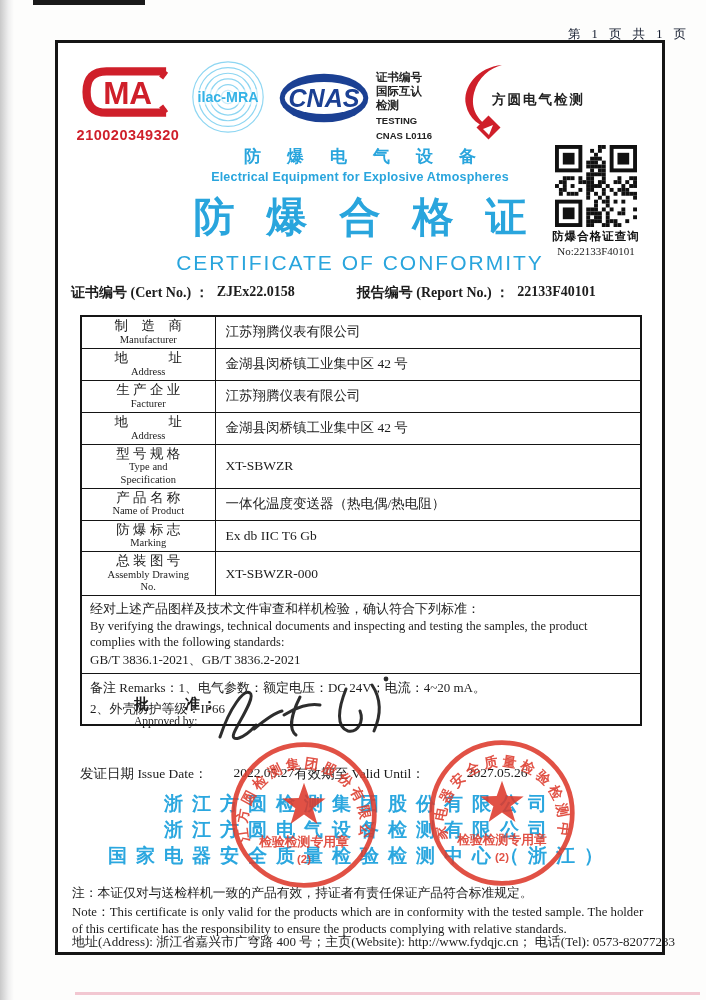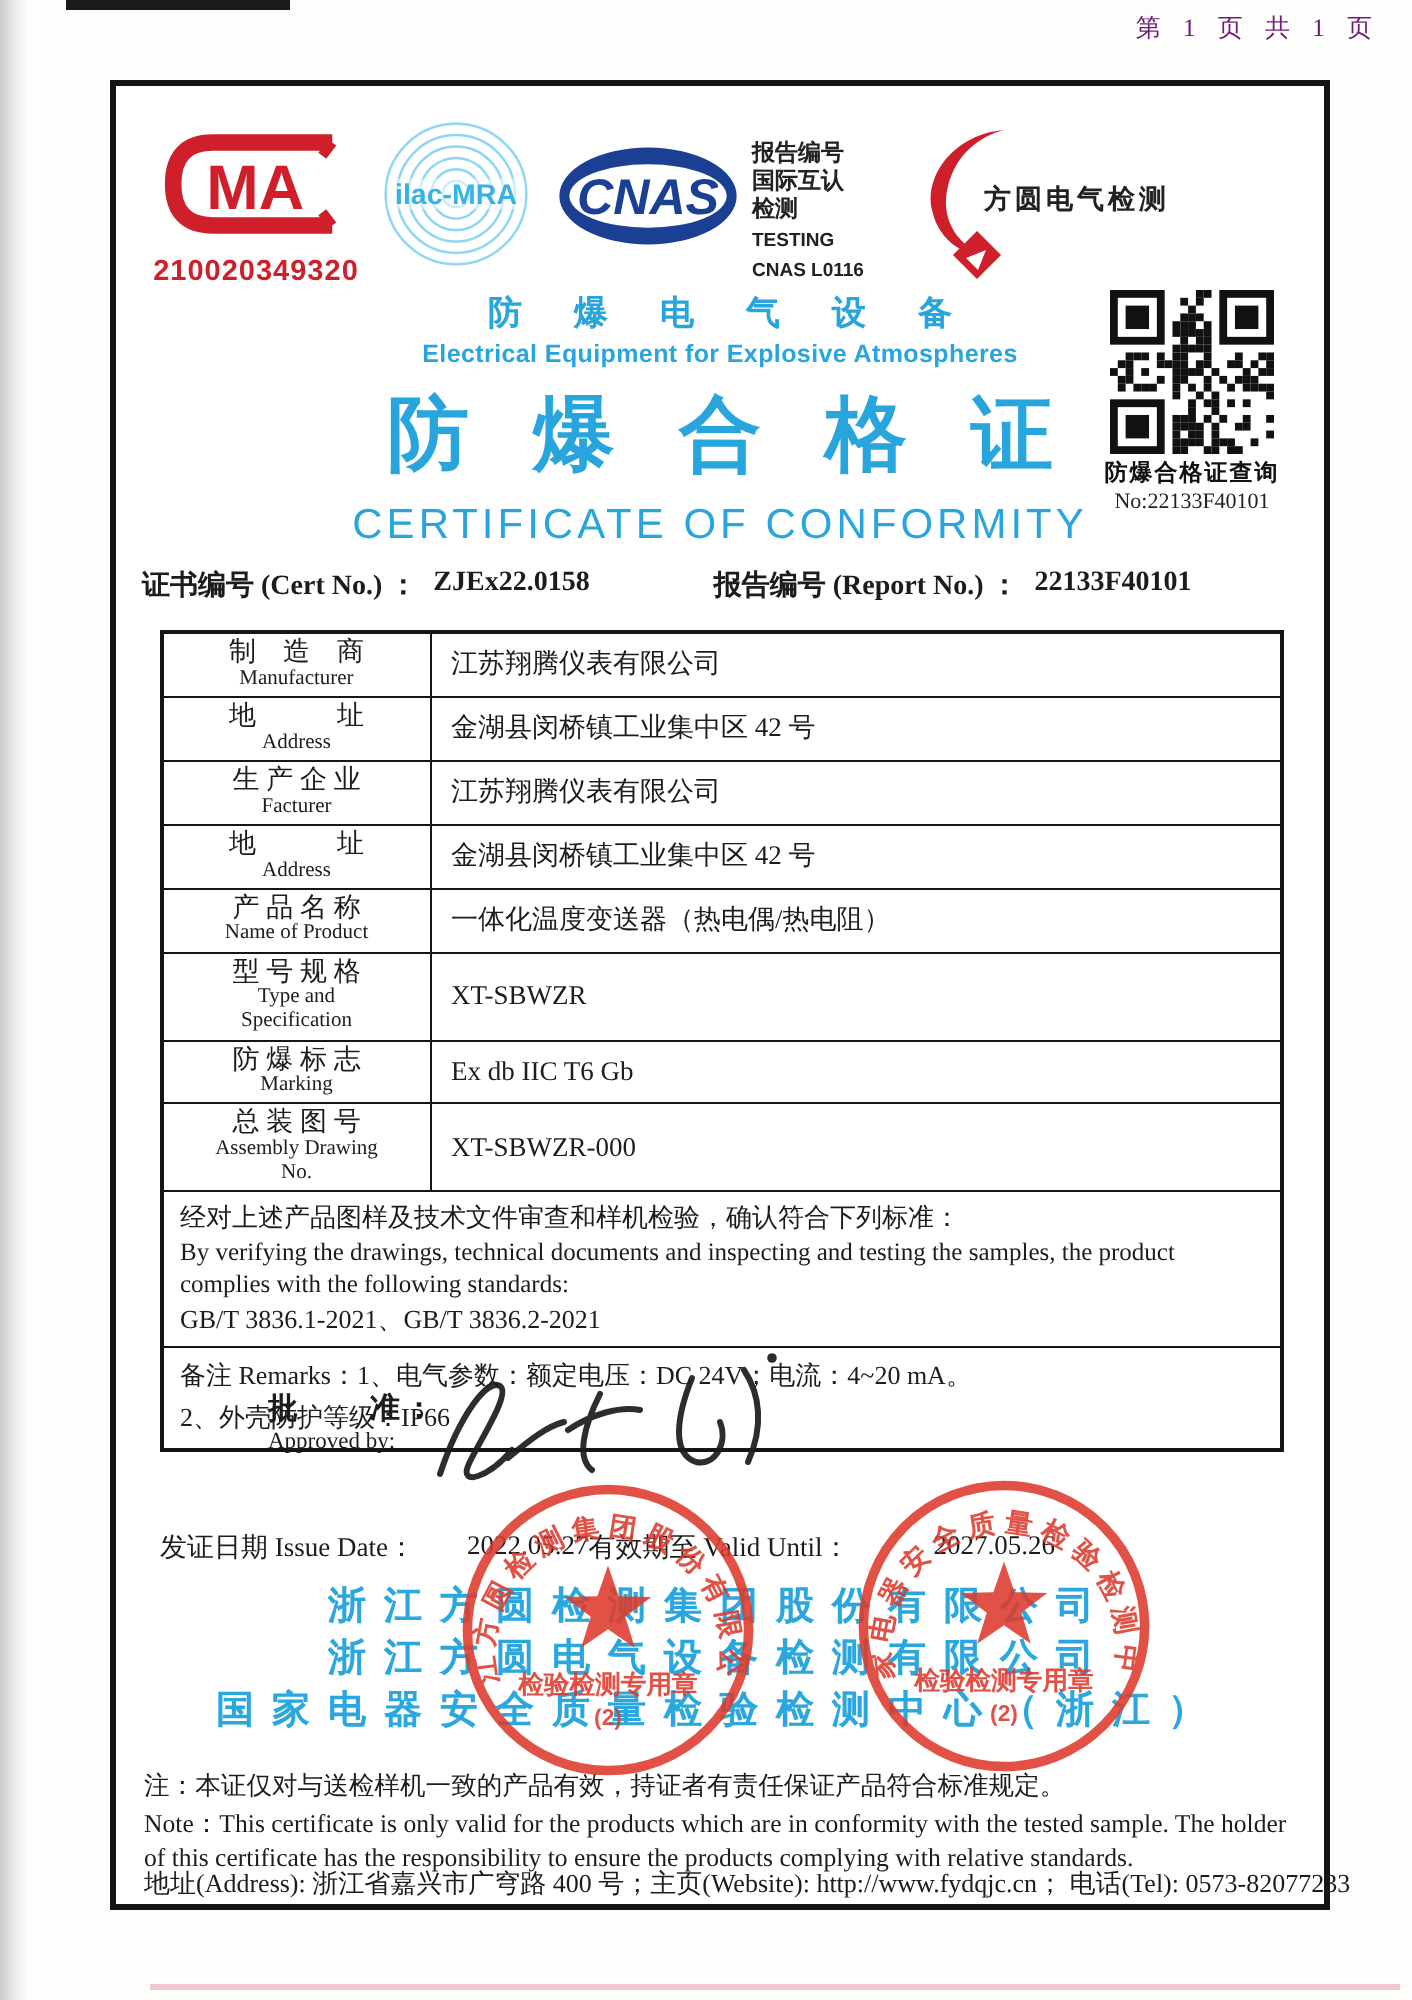--- a/index.html
+++ b/index.html
@@ -9,21 +9,21 @@
     background:#fdfdfc;
     font-family:"Liberation Serif","DejaVu Serif",serif;
     color:#1c1c1c;
     overflow:hidden;
   }
   .scan-edge-left { position:absolute; left:0; top:0; width:14px; height:1000px;
     background:linear-gradient(90deg,#c9c9c9,#efefef 60%,rgba(255,255,255,0)); }
   .scan-bar-top { position:absolute; left:33px; top:0; width:112px; height:5px; background:#1a1a1a; }
   .scan-line-bottom { position:absolute; left:75px; top:992px; width:625px; height:3px; background:#efb9c6; opacity:.8; }
 
-  .page-no { position:absolute; top:6px; right:16px; font-size:12.5px; letter-spacing:4px; color:#701a75; }
+  .page-no { position:absolute; top:26px; right:16px; font-size:12.5px; letter-spacing:4px; color:#0f172a; }
 
   .frame { position:absolute; left:55px; top:40px; width:610px; height:915px;
     border:3px solid #151515; background:#fff; }
 
   
   .logos { position:absolute; top:16px; left:18px; right:14px; height:92px;
     display:flex; align-items:flex-start; }
   .logo-cma { width:104px; text-align:center; margin-top:4px; }
   .cma-number { font-family:"Liberation Sans",sans-serif; font-weight:bold; font-size:14.5px; color:#cf1f2a; letter-spacing:.5px; margin-top:2px; }
   .logo-ilac { margin-left:10px; margin-top:0; }
@@ -131,21 +131,21 @@
       </svg>
     </div>
     <div class="logo-cnas">
       <svg width="92" height="54" viewBox="0 0 110 62">
         <ellipse cx="55" cy="31" rx="53" ry="29" fill="#1b4093"></ellipse>
         <ellipse cx="55" cy="31" rx="47" ry="19" fill="#ffffff"></ellipse>
         <text x="55" y="42" text-anchor="middle" font-family="Liberation Sans, sans-serif" font-size="30" font-weight="bold" font-style="italic" fill="#1b4093">CNAS</text>
       </svg>
     </div>
     <div class="cnas-side">
-      <div class="cn">报告编号</div>
+      <div class="cn">证书编号</div>
       <div class="cn">国际互认</div>
       <div class="cn">检测</div>
       <div class="en">TESTING</div>
       <div class="en">CNAS L0116</div>
     </div>
     <div class="logo-fy">
       <svg width="70" height="90" viewBox="0 0 70 90">
         <path d="M52,6 C28,8 12,28 16,46 C19,60 30,68 40,68 C28,62 20,50 24,34 C28,18 40,9 52,6 Z" fill="#cf1f2a"></path>
         <rect x="30" y="60" width="17" height="17" transform="rotate(45 38.5 68.5)" fill="#cf1f2a"></rect>
         <path d="M33,70 l10,-4 -4,10 z" fill="#ffffff"></path>
@@ -338,31 +338,31 @@
     </tr>
     <tr>
       <td class="lbl">
             <div class="lbl-cn">地　　　址</div>
             <div class="lbl-en">Address</div>
           </td>
       <td class="val">金湖县闵桥镇工业集中区 42 号</td>
     </tr>
     <tr>
       <td class="lbl">
+            <div class="lbl-cn">型 号 规 格</div>
+            <div class="lbl-en">Type and Specification</div>
+          </td>
+      <td class="val">XT-SBWZR</td>
+    </tr>
+    <tr>
+      <td class="lbl">
             <div class="lbl-cn">产 品 名 称</div>
             <div class="lbl-en">Name of Product</div>
           </td>
       <td class="val">一体化温度变送器（热电偶/热电阻）</td>
-    </tr>
-    <tr>
-      <td class="lbl">
-            <div class="lbl-cn">型 号 规 格</div>
-            <div class="lbl-en">Type and Specification</div>
-          </td>
-      <td class="val">XT-SBWZR</td>
     </tr>
     <tr>
       <td class="lbl">
             <div class="lbl-cn">防 爆 标 志</div>
             <div class="lbl-en">Marking</div>
           </td>
       <td class="val">Ex db IIC T6 Gb</td>
     </tr>
     <tr>
       <td class="lbl">

